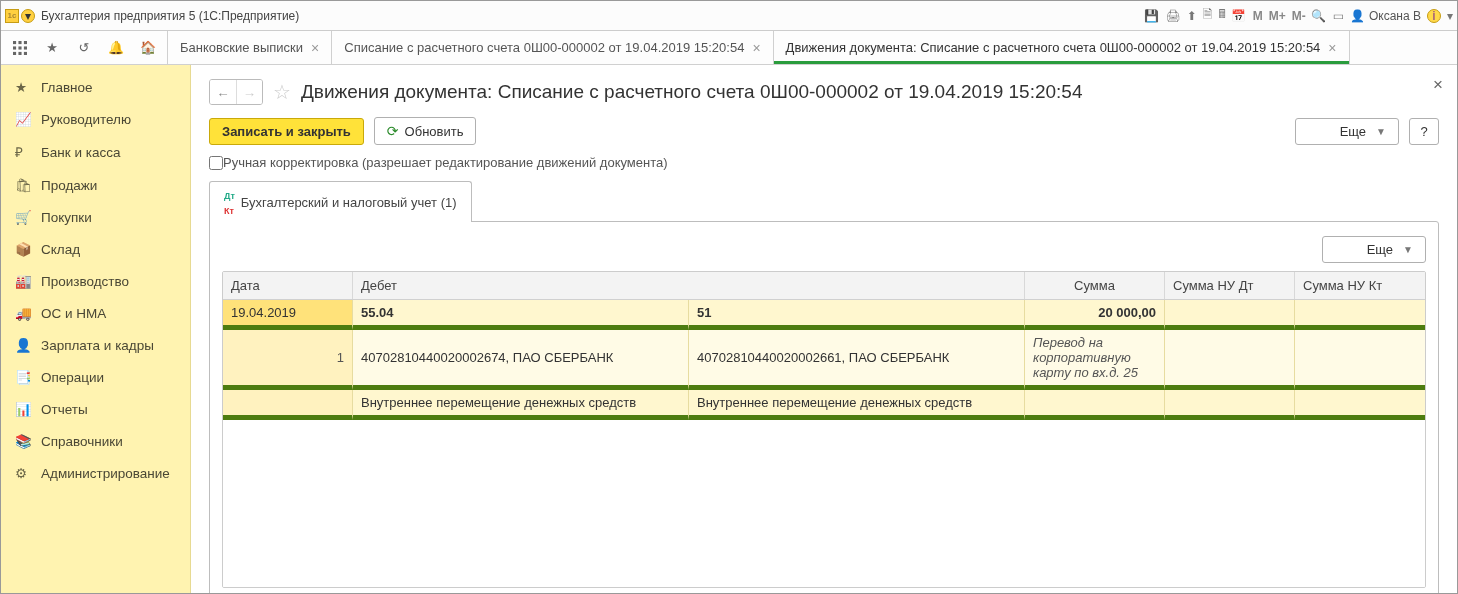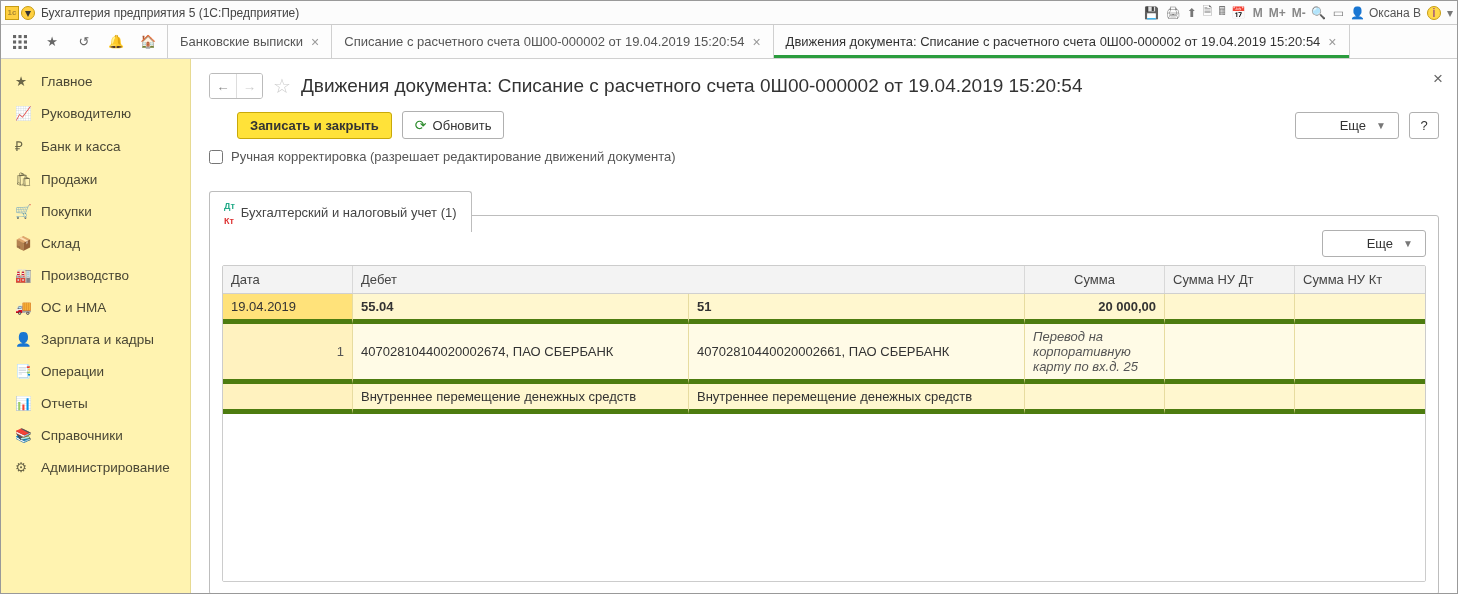--- a/index.html
+++ b/index.html
@@ -9,21 +9,21 @@
     color: #333;
     background: #fff;
     width: 1458px;
     height: 594px;
     overflow: hidden;
     border: 1px solid #999;
   }
 
   
   .titlebar {
-    height: 24px;
+    height: 30px;
     background: #fcfcfc;
     border-bottom: 1px solid #ccc;
     display: flex;
     align-items: center;
     padding: 0 4px;
     font-size: 12px;
   }
   .titlebar .app-icons { display: flex; align-items: center; gap: 2px; margin-right: 6px; }
   .titlebar .app-title { color: #444; }
   .titlebar .right-icons {
@@ -103,44 +103,44 @@
   .navbtns { display:flex; border:1px solid #bbb; border-radius:3px; overflow:hidden; }
   .navbtns button { width:26px; height:24px; background:#fff; border:none; color:#888; cursor:pointer; }
   .navbtns button + button { border-left:1px solid #ddd; }
   .star { color:#ccc; cursor:pointer; font-size:20px; }
   .page-title { font-size: 19px; color:#333; }
   .close-x {
     position:absolute; top:10px; right:14px;
     color:#666; cursor:pointer; font-size:17px;
   }
 
-  .toolbar { display:flex; align-items:center; gap:10px; margin-bottom: 10px; margin-left: 28px; }
+  .toolbar { display:flex; align-items:center; gap:10px; margin-bottom: 10px; }
   .btn {
     border:1px solid #b0b0b0; background:#fff; border-radius:3px;
     padding: 5px 12px; font-size:13px; cursor:pointer;
     display:inline-flex; align-items:center; gap:6px; color:#333;
   }
   .btn.primary {
     background: #ffe239; border-color:#c9a90a; font-weight:bold;
   }
   .more-btn { font-size:13px;padding-left:44px; }
   .more-btn .caret { font-size:10px; color:#777; margin-left:4px;}
   .help-btn { width:30px; justify-content:center; }
   .toolbar .spacer { flex:1; }
   .refresh-ico { color:#2a8a2a; font-size:14px; }
 
-  .check-row { display:flex; align-items:center; gap:8px; margin-bottom:10px; color:#555; }
+  .check-row { display:flex; align-items:center; margin-bottom:10px; color:#555; }
   .check-row input { width:14px; height:14px; }
 
   .tabstrip { display:flex; margin-bottom:0; }
   .tabstrip .ptab {
     border:1px solid #bdbdbd; border-bottom:none;
     background:#fff; padding:5px 14px; border-radius:3px 3px 0 0;
     display:flex; align-items:center; gap:6px; font-size:13px; color:#444;
-    position:relative; top:17px;
+    position:relative; top:1px;
   }
   .tabstrip .dk { font-size:9px; line-height:9px; color:#2a8; font-weight:bold; }
   .tabstrip .kt { color:#d33; }
 
   .panel {
     border:1px solid #bdbdbd; border-radius:0 3px 3px 3px;
     padding:14px 12px 12px 12px;
     height: 380px;
     display:flex; flex-direction:column;
   }

